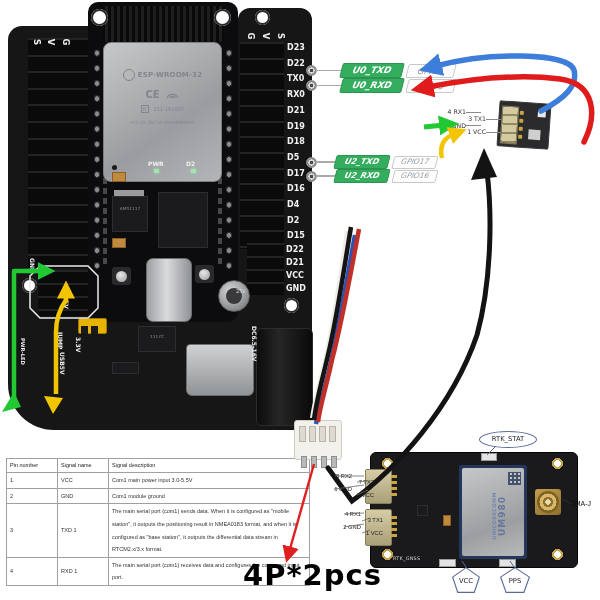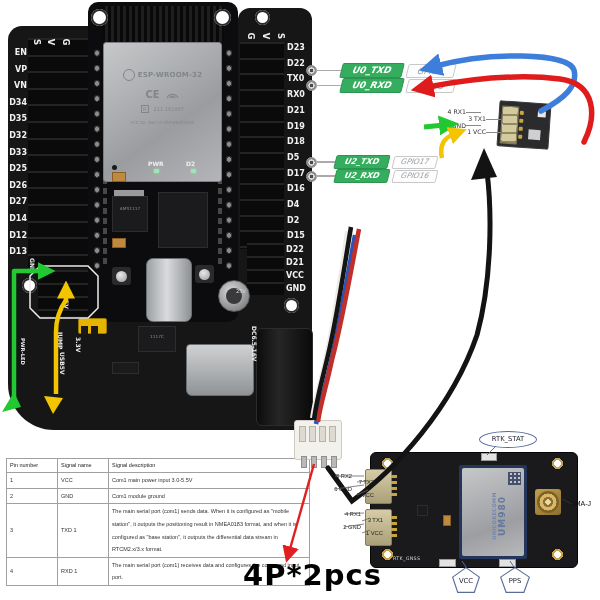--- a/index.html
+++ b/index.html
@@ -23,21 +23,21 @@
   .pincol.right span{line-height:15.7px;}
   .pincol.lower span{line-height:13px;}
   .hdrletters span{display:inline-block;color:#eee;font-weight:bold;font-size:8.5px;
     transform:rotate(90deg);margin:0 4px;}
   .devkit{left:88px;top:2px;width:150px;height:320px;background:#0c0c0e;border-radius:10px;}
   .antenna{left:14px;top:4px;width:122px;height:36px;background:#0b0b0b;
     background-image:repeating-linear-gradient(90deg,#090909 0 3px,#1e1e1e 3px 6px);border-radius:4px;}
   .dotstrip{width:10px;background-image:radial-gradient(circle 3.2px at 5px 7px,#8c8c8c 0 2.1px,#343434 2.3px 3.1px,transparent 3.4px);
     background-size:10px 15.2px;background-repeat:repeat-y;}
   .silkstrip{width:4px;background-image:repeating-linear-gradient(0deg,transparent 0 4px,#474747 4px 10px);}
-  .shield{left:15px;top:40px;width:117px;height:138px;border-radius:3px;
+  .shield{left:15px;top:40px;width:117px;height:138px;border-radius:8px;
     background:linear-gradient(145deg,#c7c8ca,#9b9c9f 60%,#b4b5b8);border:1px solid #7e7f82;}
   .shield *{color:#81868b;}
   .esplogo{display:flex;align-items:center;gap:3px;justify-content:center;margin-top:26px;}
   .swirl{width:10px;height:10px;border:1.6px solid #81868b;border-radius:50%;}
   .espname{font-size:7px;font-weight:bold;letter-spacing:.2px;}
   .certrow{display:flex;align-items:center;gap:5px;justify-content:center;margin-top:8px;}
   .ce{font-size:10px;font-weight:bold;}
   .boxr{border:1px solid #81868b;font-size:5px;padding:0 1px;}
   .cert{font-size:5px;}
   .fcc{font-size:4.3px;text-align:center;margin-top:7px;}
@@ -144,35 +144,20 @@
 
 <div class="canvas">
 
   <div class="abs board-rt"></div>
   <div class="abs board"></div>
 
   <div class="abs pinblock rows16" style="left:28px;top:38px;width:60px;height:230px;"></div>
   <div class="abs hdrletters" style="left:30px;top:30px;">
     <span>S</span><span>V</span><span>G</span>
   </div>
-  <div class="abs pincol" style="left:4px;top:45px;width:23px;text-align:right;">
-    <span>EN</span>
-      <span>VP</span>
-      <span>VN</span>
-      <span>D34</span>
-      <span>D35</span>
-      <span>D32</span>
-      <span>D33</span>
-      <span>D25</span>
-      <span>D26</span>
-      <span>D27</span>
-      <span>D14</span>
-      <span>D12</span>
-      <span>D13</span>
-  </div>
 
   <div class="abs pinblock rows15" style="left:240px;top:42px;width:44px;height:207px;"></div>
   <div class="abs hdrletters" style="left:244px;top:24px;">
     <span>G</span><span>V</span><span>S</span>
   </div>
   <div class="abs pincol right" style="left:287px;top:40px;width:24px;">
     <span>D23</span>
       <span>D22</span>
       <span>TX0</span>
       <span>RX0</span>

